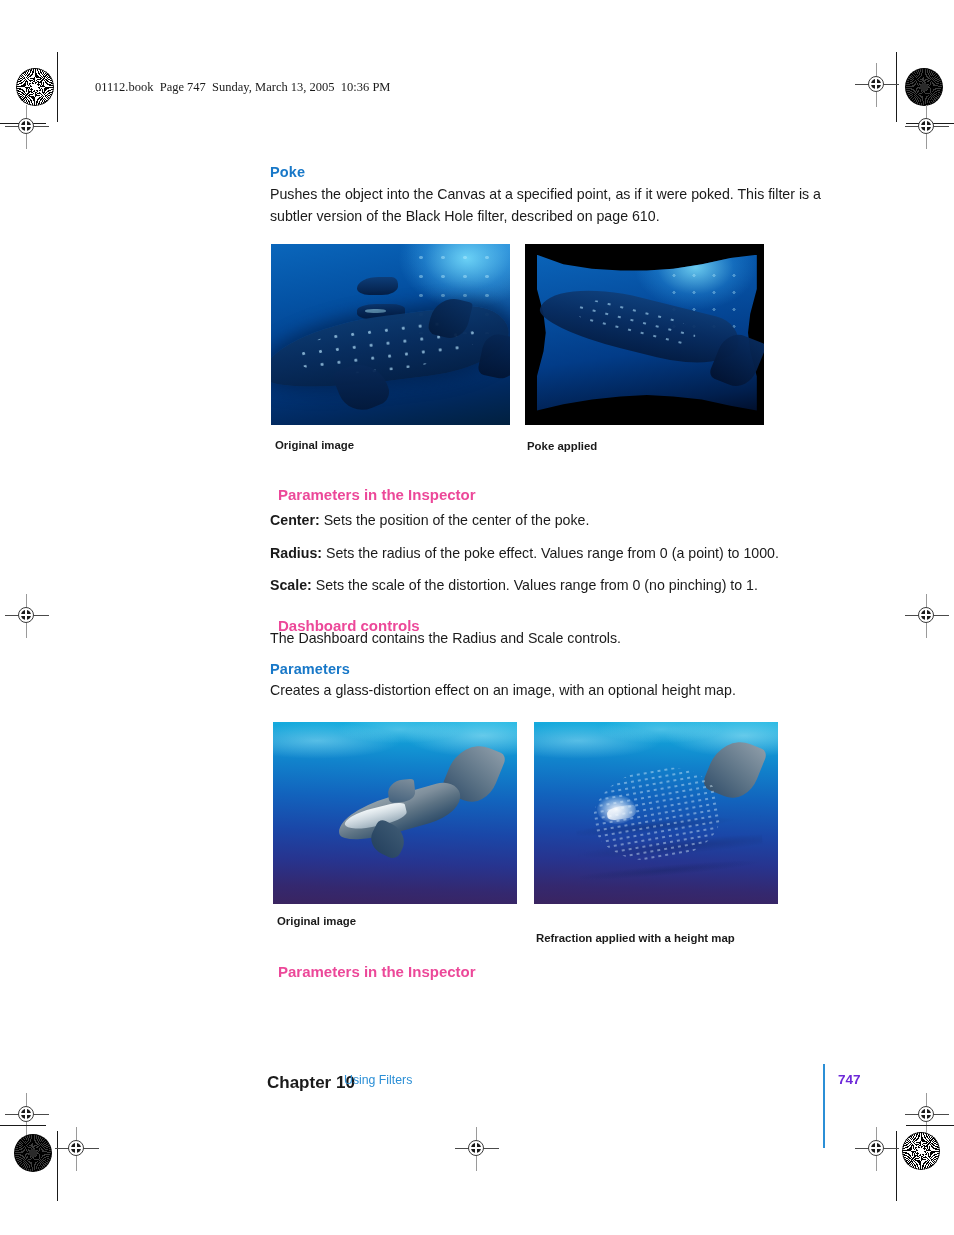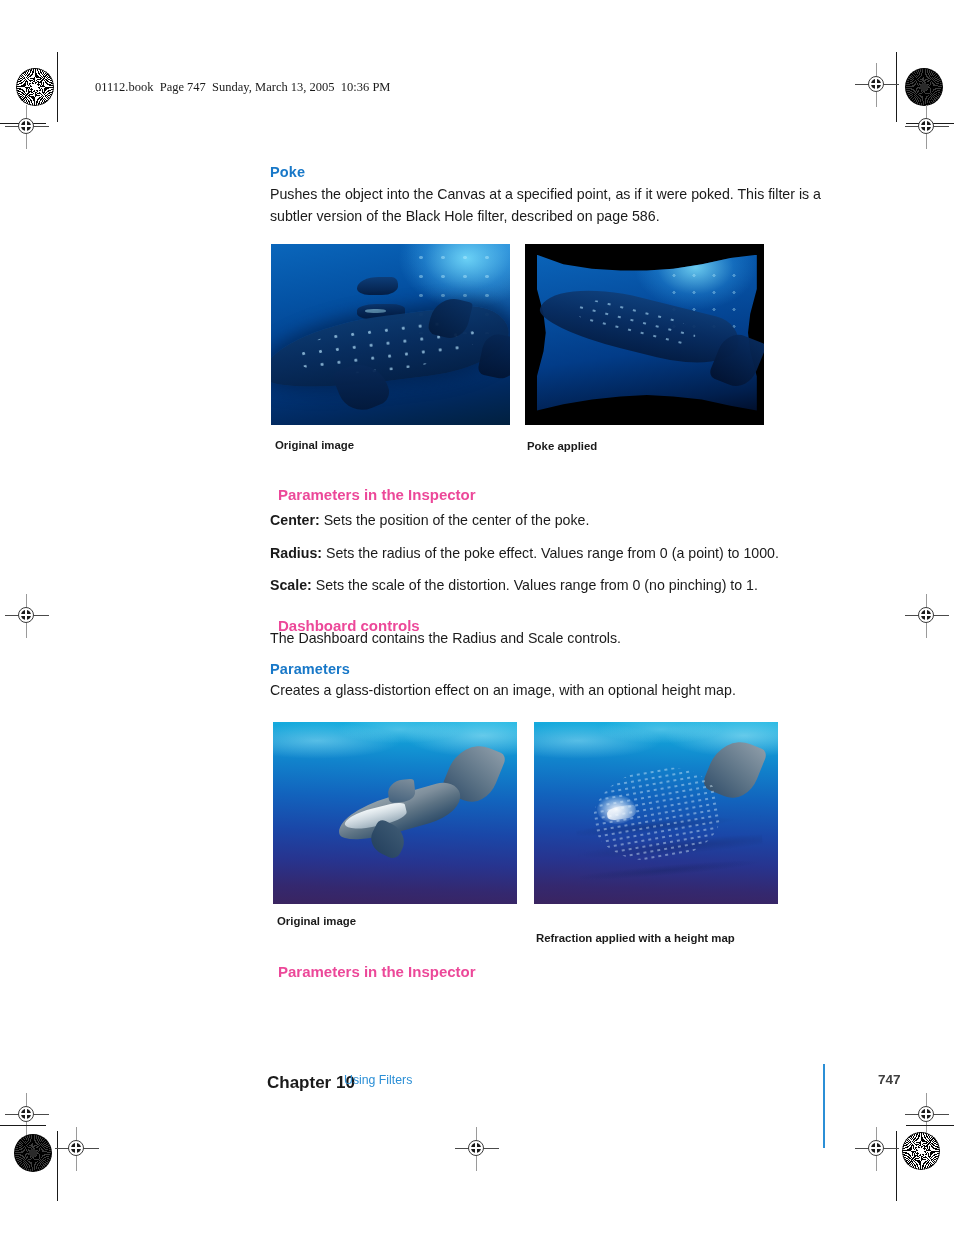--- a/index.html
+++ b/index.html
@@ -391,22 +391,21 @@
   }
   .footer-title {
     position: absolute;
     font-size: 12.3px;
     color: #2b8fd6;
   }
   .footer-pageno {
     position: absolute;
     font-size: 13.5px;
     font-weight: bold;
-    color: #404040;
-    margin-left: 40px;
+    color: #6d28d9;
   }
   .footer-rule {
     position: absolute;
     width: 2px;
     background: #2b8fd6;
   }
 </style>
 </head>
 <body>
 
@@ -491,21 +490,21 @@
         <div class="bar-v"></div>
         <div class="ring"></div>
         <div class="ring2"></div>
     </div>
   </div>
 
   <div class="slug" style="left:95px; top:80px;">01112.book  Page 747  Sunday, March 13, 2005  10:36 PM</div>
 
   <h2 class="section-head content" style="left:270px; top:164px;">Poke</h2>
 
-  <p class="body-text content" style="left:270px; top:184px; width:556px;">Pushes the object into the Canvas at a specified point, as if it were poked. This filter is a subtler version of the Black Hole filter, described on page 586.</p>
+  <p class="body-text content" style="left:270px; top:184px; width:556px;">Pushes the object into the Canvas at a specified point, as if it were poked. This filter is a subtler version of the Black Hole filter, described on page 610.</p>
 
   <div class="figure fig-whale-orig" style="left:271px; top:244px; width:239px; height:181px;">
     <div class="bubbles"></div>
     <div class="small-fish" style="left:36%; top:18%; width:17%; height:10%;"></div>
     <div class="diver"></div>
     <div class="whale-body"></div>
     <div class="whale-spots"></div>
     <div class="whale-fin-dorsal"></div>
     <div class="whale-fin-pect"></div>
     <div class="whale-tail"></div>

